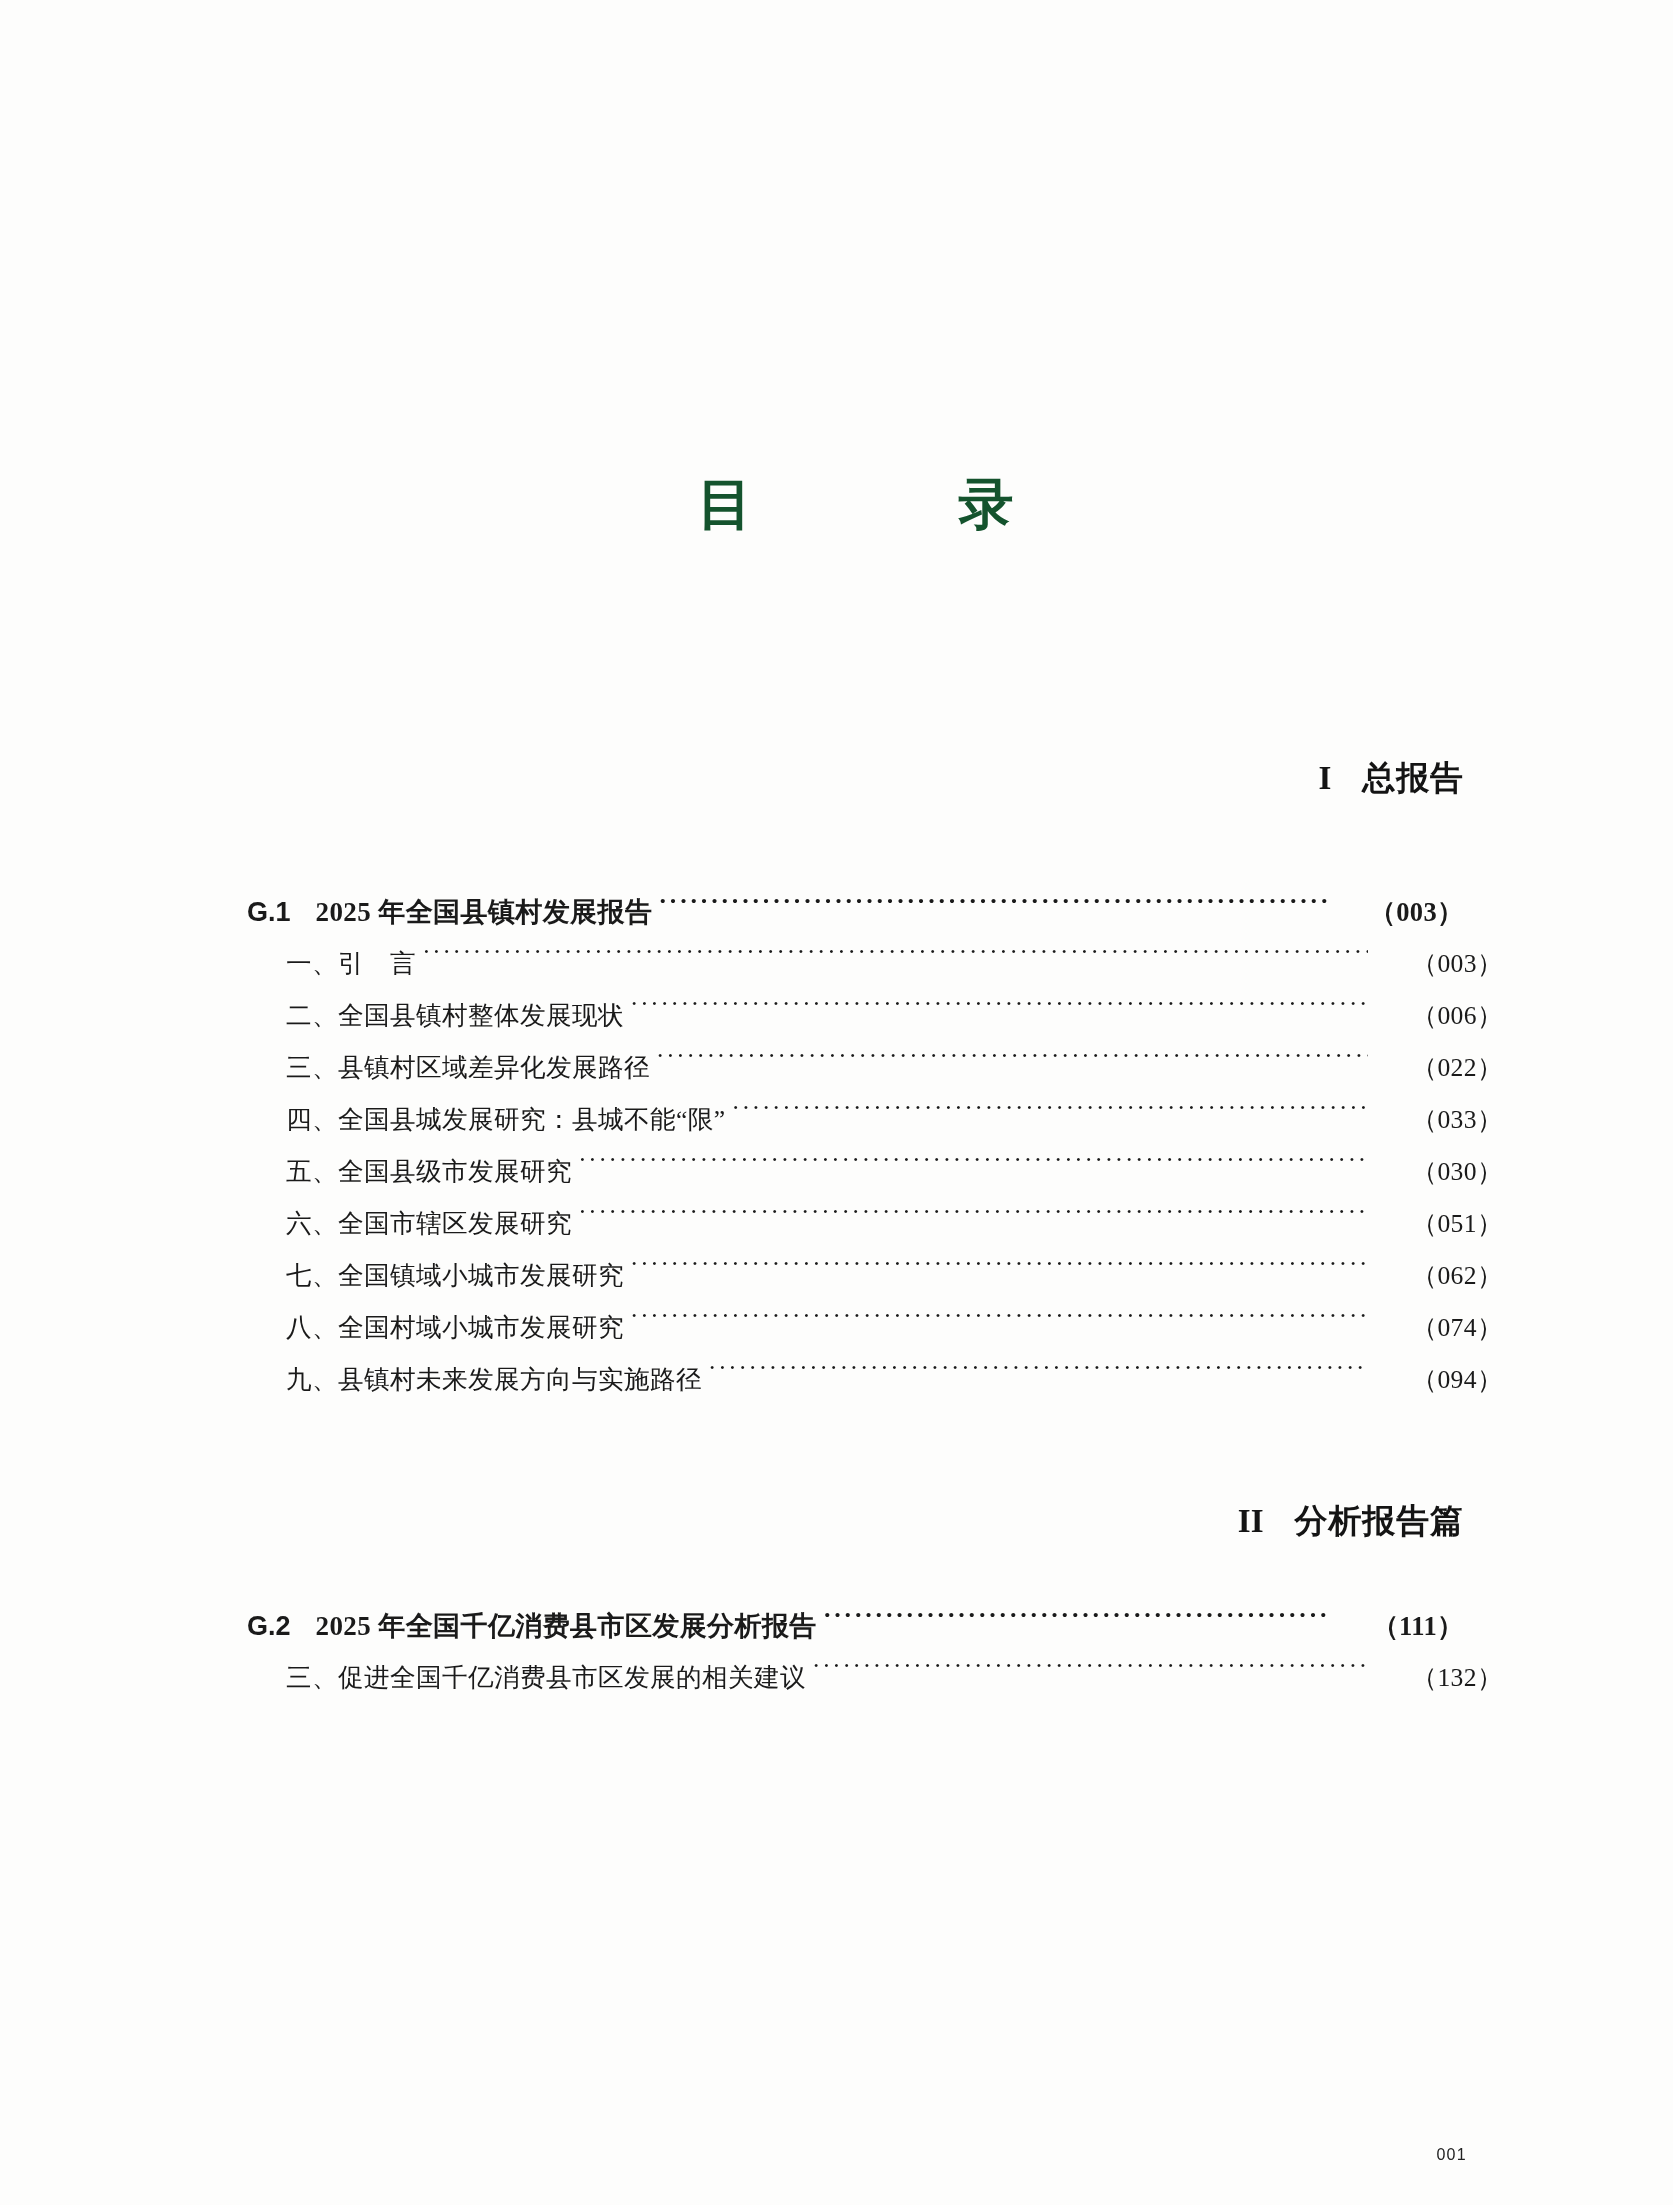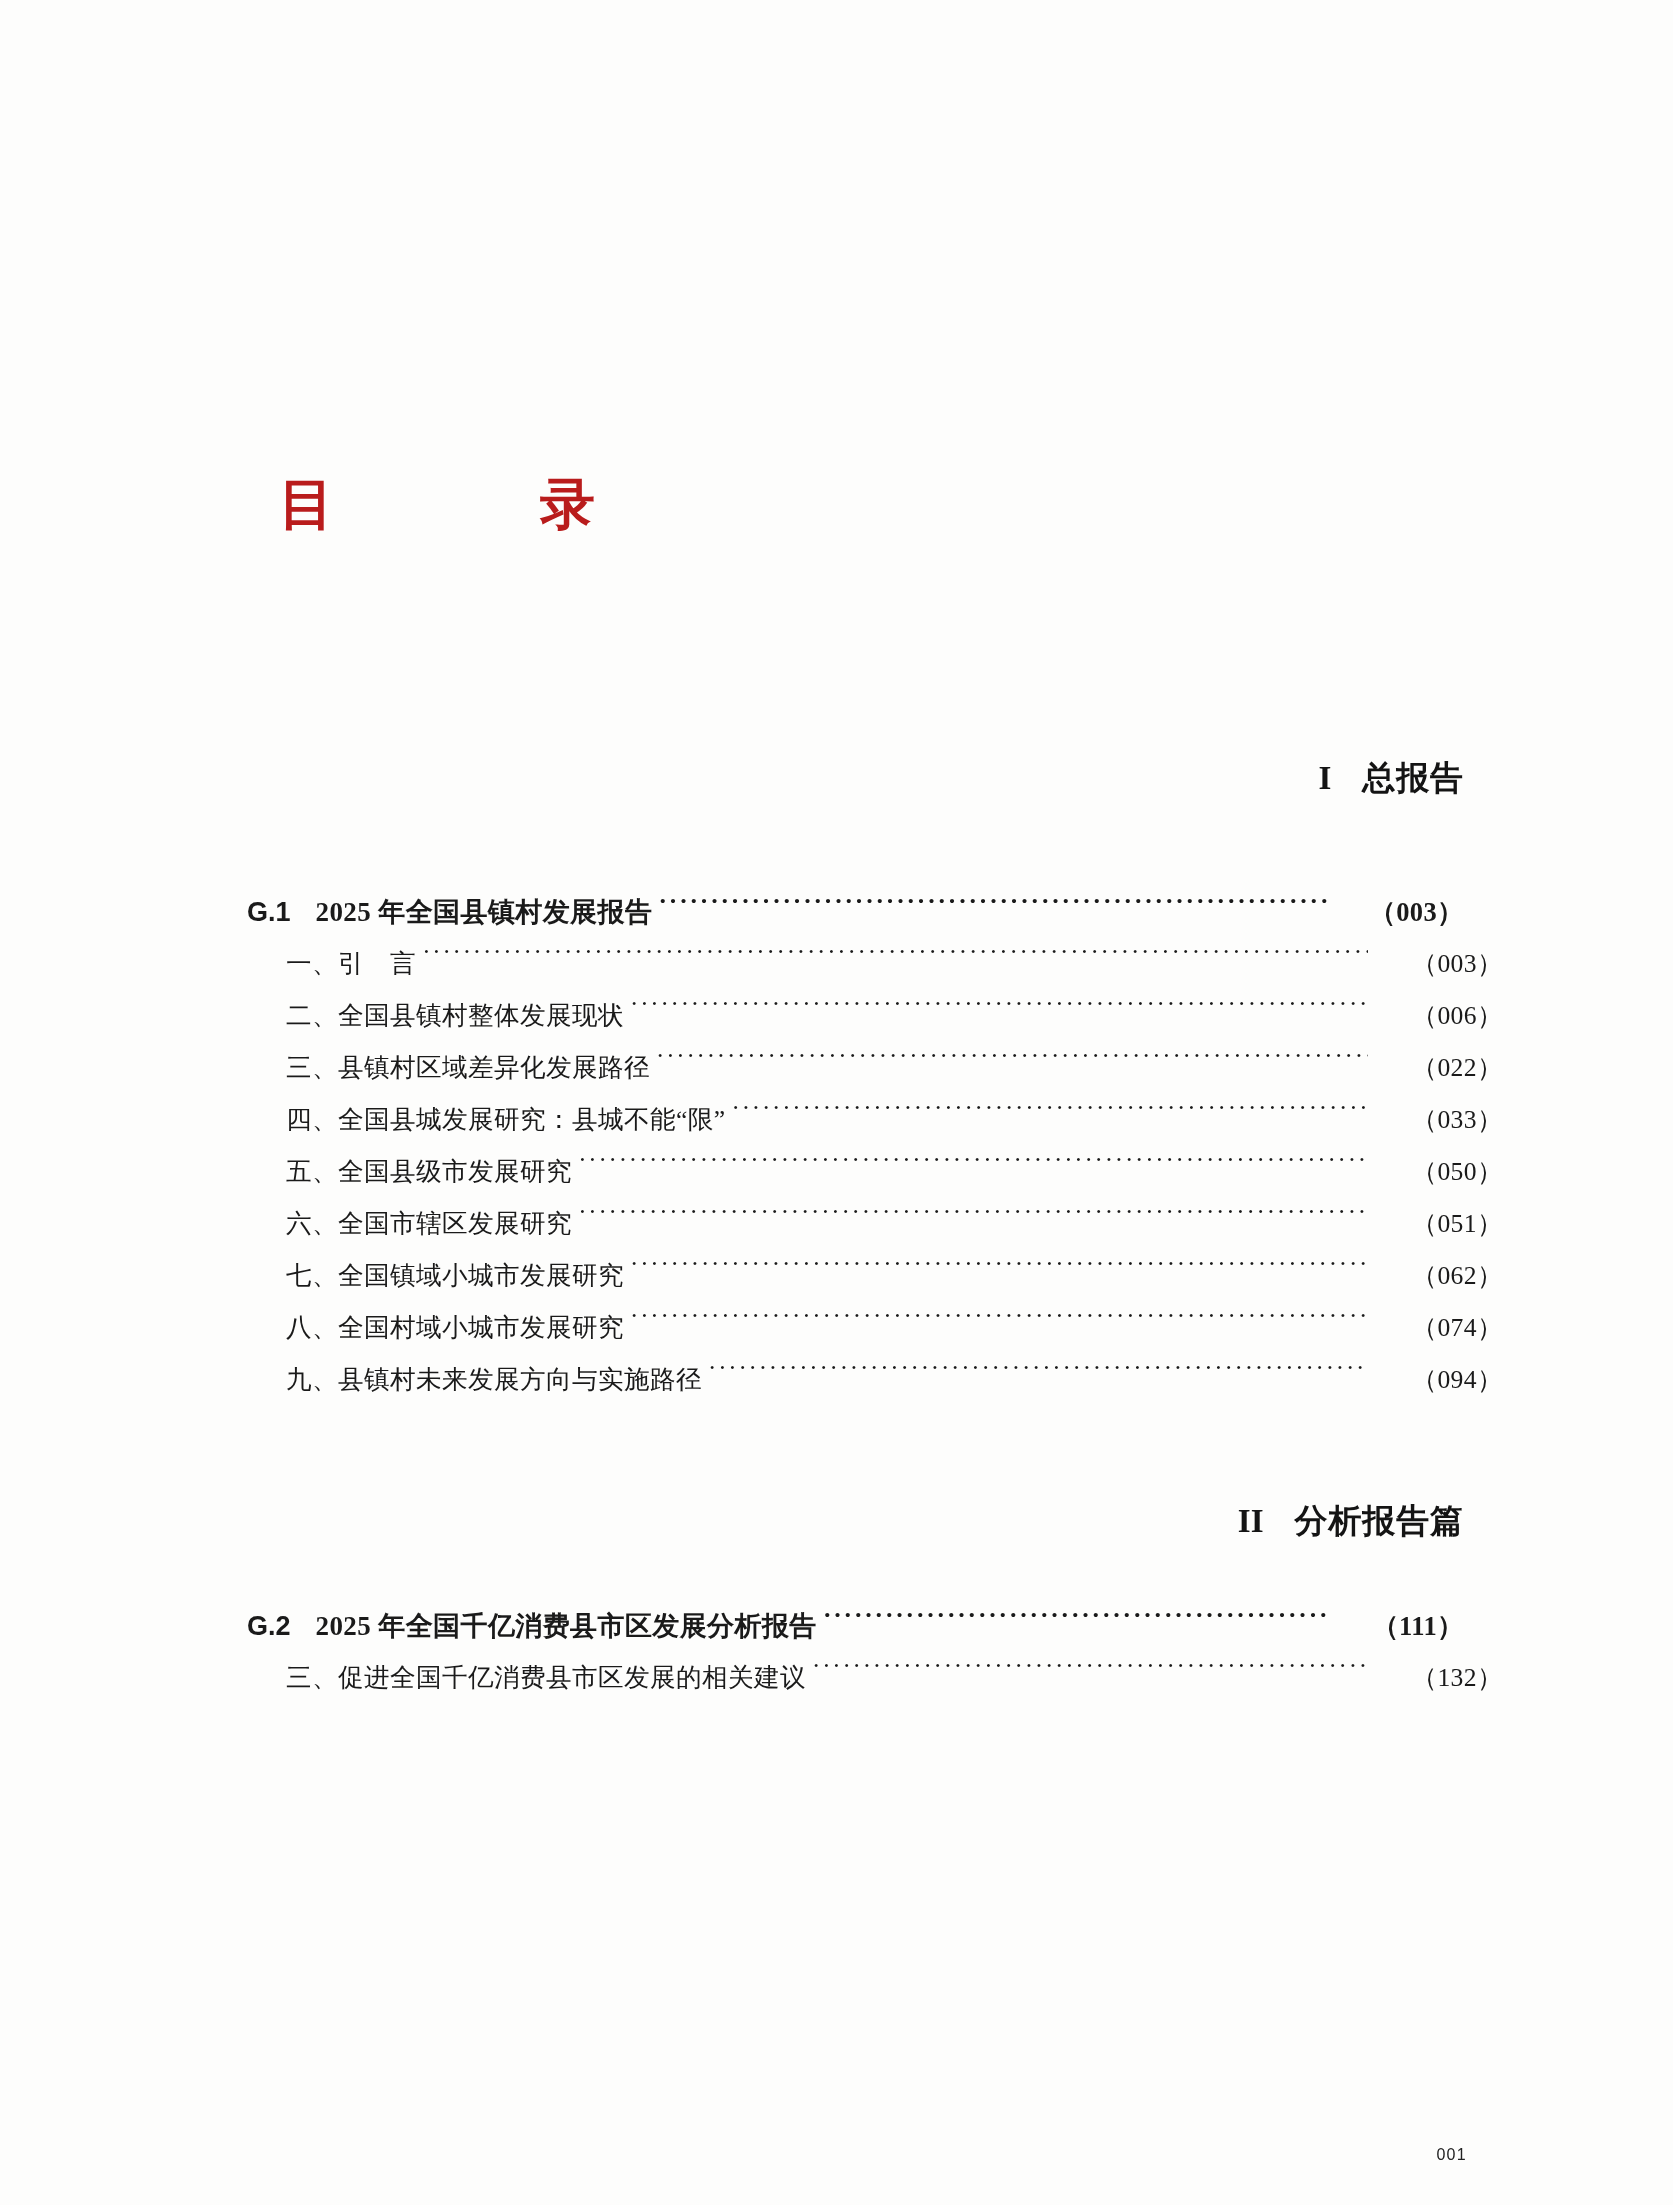--- a/index.html
+++ b/index.html
@@ -22,26 +22,27 @@
   .content {
     position: absolute;
     left: 247px;
     top: 0;
     width: 1217px;
   }
 
   
   .toc-title {
     margin-top: 468px;
+    text-align: center;
     font-family: "Liberation Serif", "DejaVu Serif", serif;
     font-weight: bold;
     font-size: 55px;
     letter-spacing: 32px;
     text-indent: 32px;
-    color: #b91c1c;
+    color: #14532d;
   }
 
   
   .part-heading {
     text-align: right;
     font-weight: bold;
     font-size: 33px;
     color: #141414;
     letter-spacing: 0.9px;
   }
@@ -168,21 +169,21 @@
 
       <div class="toc-row section">
         <span class="label">四、全国县城发展研究：县城不能“限”</span>
         <span class="leader"></span>
         <span class="page-num">（033）</span>
       </div>
 
       <div class="toc-row section">
         <span class="label">五、全国县级市发展研究</span>
         <span class="leader"></span>
-        <span class="page-num">（050）</span>
+        <span class="page-num">（030）</span>
       </div>
 
       <div class="toc-row section">
         <span class="label">六、全国市辖区发展研究</span>
         <span class="leader"></span>
         <span class="page-num">（051）</span>
       </div>
 
       <div class="toc-row section">
         <span class="label">七、全国镇域小城市发展研究</span>

